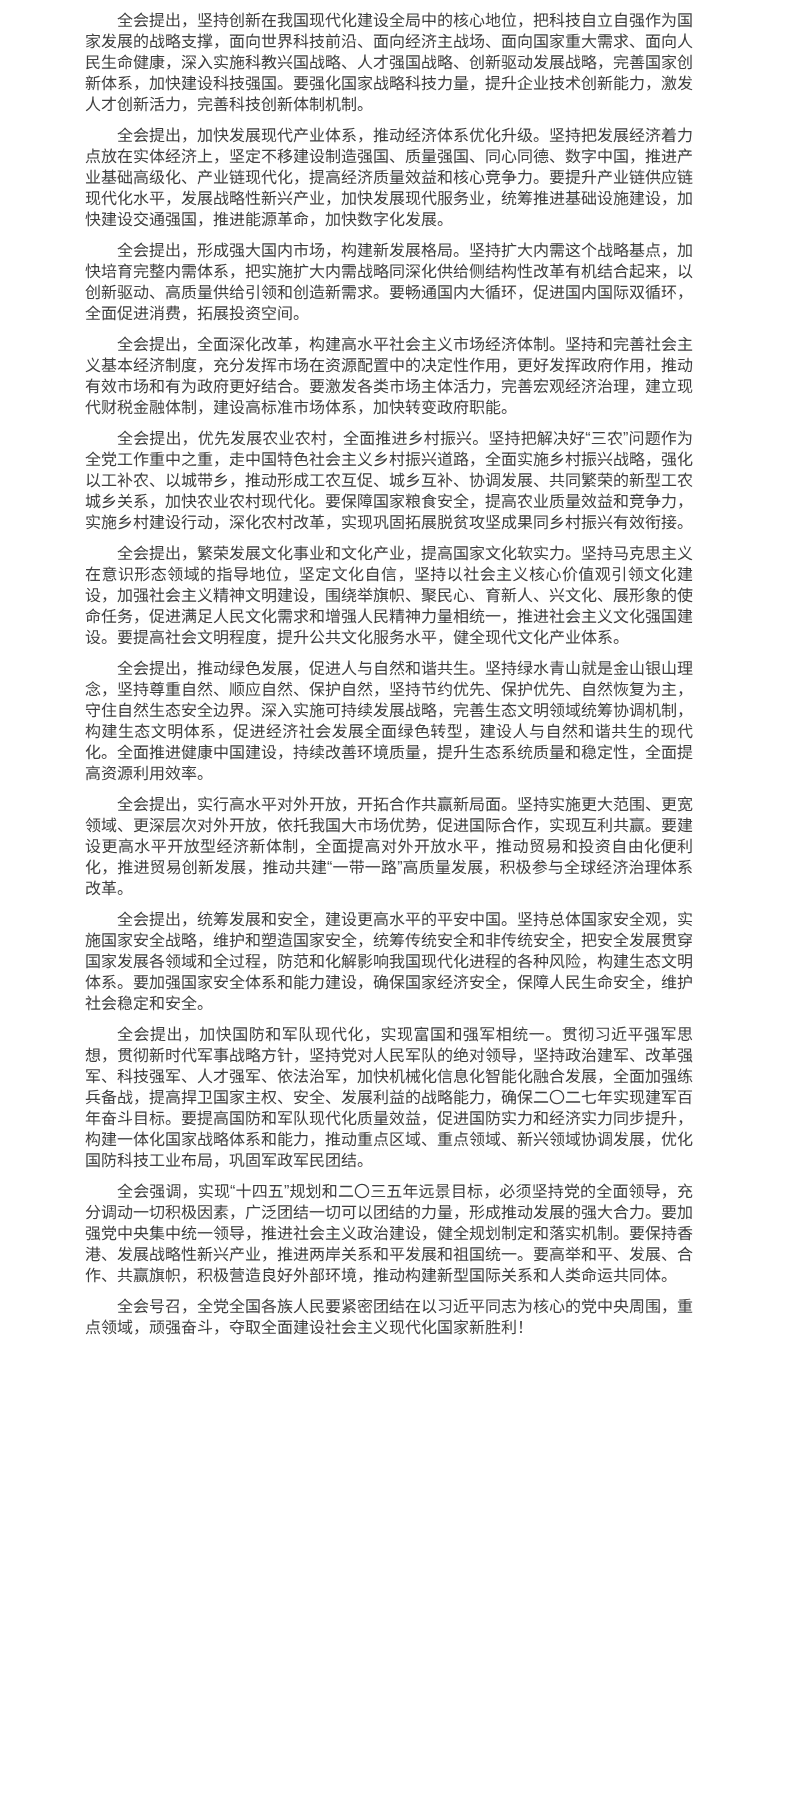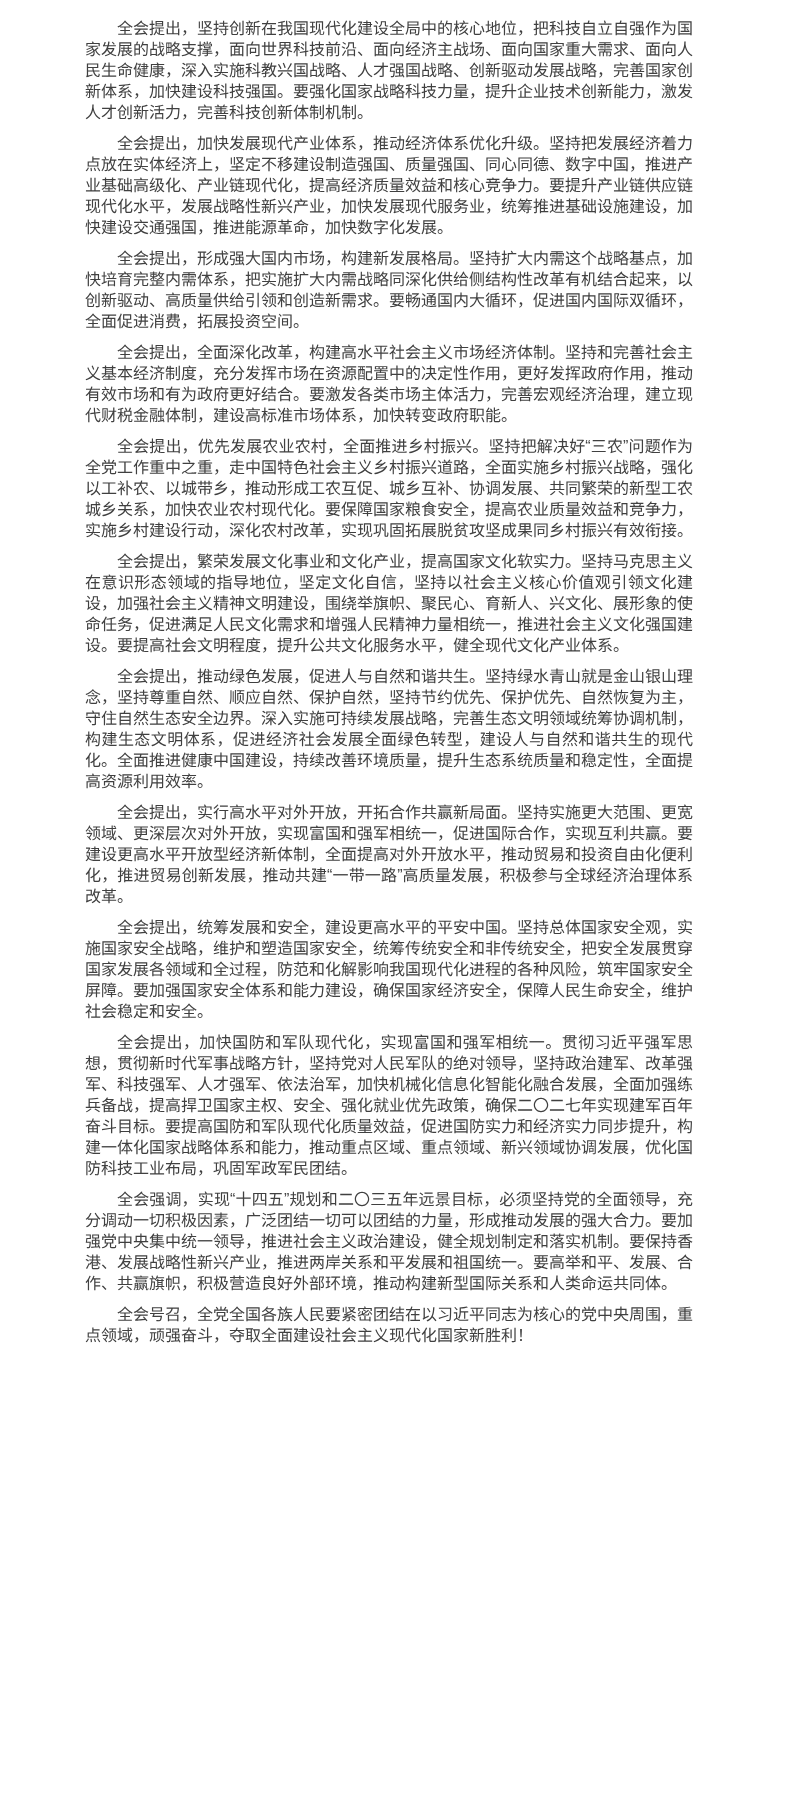--- a/index.html
+++ b/index.html
@@ -8,21 +8,21 @@
     background: #ffffff;
   }
   body {
     width: 800px;
     min-height: 1800px;
     font-family: "Liberation Sans", sans-serif;
   }
   .doc-page {
     width: 608px;
     margin-left: 85px;
-    padding-top: 18px;
+    padding-top: 10px;
     box-sizing: border-box;
   }
   .para {
     margin: 0 0 10px 0;
     padding: 0;
     font-size: 16px;
     line-height: 21px;
     color: #404040;
     text-align: justify;
     text-justify: inter-ideograph;
@@ -35,18 +35,18 @@
 <body>
 
 <div class="doc-page">
     <p class="para">全会提出，坚持创新在我国现代化建设全局中的核心地位，把科技自立自强作为国家发展的战略支撑，面向世界科技前沿、面向经济主战场、面向国家重大需求、面向人民生命健康，深入实施科教兴国战略、人才强国战略、创新驱动发展战略，完善国家创新体系，加快建设科技强国。要强化国家战略科技力量，提升企业技术创新能力，激发人才创新活力，完善科技创新体制机制。</p>
     <p class="para">全会提出，加快发展现代产业体系，推动经济体系优化升级。坚持把发展经济着力点放在实体经济上，坚定不移建设制造强国、质量强国、同心同德、数字中国，推进产业基础高级化、产业链现代化，提高经济质量效益和核心竞争力。要提升产业链供应链现代化水平，发展战略性新兴产业，加快发展现代服务业，统筹推进基础设施建设，加快建设交通强国，推进能源革命，加快数字化发展。</p>
     <p class="para">全会提出，形成强大国内市场，构建新发展格局。坚持扩大内需这个战略基点，加快培育完整内需体系，把实施扩大内需战略同深化供给侧结构性改革有机结合起来，以创新驱动、高质量供给引领和创造新需求。要畅通国内大循环，促进国内国际双循环，全面促进消费，拓展投资空间。</p>
     <p class="para">全会提出，全面深化改革，构建高水平社会主义市场经济体制。坚持和完善社会主义基本经济制度，充分发挥市场在资源配置中的决定性作用，更好发挥政府作用，推动有效市场和有为政府更好结合。要激发各类市场主体活力，完善宏观经济治理，建立现代财税金融体制，建设高标准市场体系，加快转变政府职能。</p>
     <p class="para">全会提出，优先发展农业农村，全面推进乡村振兴。坚持把解决好“三农”问题作为全党工作重中之重，走中国特色社会主义乡村振兴道路，全面实施乡村振兴战略，强化以工补农、以城带乡，推动形成工农互促、城乡互补、协调发展、共同繁荣的新型工农城乡关系，加快农业农村现代化。要保障国家粮食安全，提高农业质量效益和竞争力，实施乡村建设行动，深化农村改革，实现巩固拓展脱贫攻坚成果同乡村振兴有效衔接。</p>
     <p class="para">全会提出，繁荣发展文化事业和文化产业，提高国家文化软实力。坚持马克思主义在意识形态领域的指导地位，坚定文化自信，坚持以社会主义核心价值观引领文化建设，加强社会主义精神文明建设，围绕举旗帜、聚民心、育新人、兴文化、展形象的使命任务，促进满足人民文化需求和增强人民精神力量相统一，推进社会主义文化强国建设。要提高社会文明程度，提升公共文化服务水平，健全现代文化产业体系。</p>
     <p class="para">全会提出，推动绿色发展，促进人与自然和谐共生。坚持绿水青山就是金山银山理念，坚持尊重自然、顺应自然、保护自然，坚持节约优先、保护优先、自然恢复为主，守住自然生态安全边界。深入实施可持续发展战略，完善生态文明领域统筹协调机制，构建生态文明体系，促进经济社会发展全面绿色转型，建设人与自然和谐共生的现代化。全面推进健康中国建设，持续改善环境质量，提升生态系统质量和稳定性，全面提高资源利用效率。</p>
-    <p class="para">全会提出，实行高水平对外开放，开拓合作共赢新局面。坚持实施更大范围、更宽领域、更深层次对外开放，实现富国和强军相统一，促进国际合作，实现互利共赢。要建设更高水平开放型经济新体制，全面提高对外开放水平，推动贸易和投资自由化便利化，推进贸易创新发展，推动共建“一带一路”高质量发展，积极参与全球经济治理体系改革。</p>
-    <p class="para">全会提出，统筹发展和安全，建设更高水平的平安中国。坚持总体国家安全观，实施国家安全战略，维护和塑造国家安全，统筹传统安全和非传统安全，把安全发展贯穿国家发展各领域和全过程，防范和化解影响我国现代化进程的各种风险，筑牢国家安全屏障。要加强国家安全体系和能力建设，确保国家经济安全，保障人民生命安全，维护社会稳定和安全。</p>
-    <p class="para">全会提出，加快国防和军队现代化，实现富国和强军相统一。贯彻习近平强军思想，贯彻新时代军事战略方针，坚持党对人民军队的绝对领导，坚持政治建军、改革强军、科技强军、人才强军、依法治军，加快机械化信息化智能化融合发展，全面加强练兵备战，提高捍卫国家主权、安全、强化就业优先政策，确保二〇二七年实现建军百年奋斗目标。要提高国防和军队现代化质量效益，促进国防实力和经济实力同步提升，构建一体化国家战略体系和能力，推动重点区域、重点领域、新兴领域协调发展，优化国防科技工业布局，巩固军政军民团结。</p>
+    <p class="para">全会提出，实行高水平对外开放，开拓合作共赢新局面。坚持实施更大范围、更宽领域、更深层次对外开放，依托我国大市场优势，促进国际合作，实现互利共赢。要建设更高水平开放型经济新体制，全面提高对外开放水平，推动贸易和投资自由化便利化，推进贸易创新发展，推动共建“一带一路”高质量发展，积极参与全球经济治理体系改革。</p>
+    <p class="para">全会提出，统筹发展和安全，建设更高水平的平安中国。坚持总体国家安全观，实施国家安全战略，维护和塑造国家安全，统筹传统安全和非传统安全，把安全发展贯穿国家发展各领域和全过程，防范和化解影响我国现代化进程的各种风险，构建生态文明体系。要加强国家安全体系和能力建设，确保国家经济安全，保障人民生命安全，维护社会稳定和安全。</p>
+    <p class="para">全会提出，加快国防和军队现代化，实现富国和强军相统一。贯彻习近平强军思想，贯彻新时代军事战略方针，坚持党对人民军队的绝对领导，坚持政治建军、改革强军、科技强军、人才强军、依法治军，加快机械化信息化智能化融合发展，全面加强练兵备战，提高捍卫国家主权、安全、发展利益的战略能力，确保二〇二七年实现建军百年奋斗目标。要提高国防和军队现代化质量效益，促进国防实力和经济实力同步提升，构建一体化国家战略体系和能力，推动重点区域、重点领域、新兴领域协调发展，优化国防科技工业布局，巩固军政军民团结。</p>
     <p class="para">全会强调，实现“十四五”规划和二〇三五年远景目标，必须坚持党的全面领导，充分调动一切积极因素，广泛团结一切可以团结的力量，形成推动发展的强大合力。要加强党中央集中统一领导，推进社会主义政治建设，健全规划制定和落实机制。要保持香港、发展战略性新兴产业，推进两岸关系和平发展和祖国统一。要高举和平、发展、合作、共赢旗帜，积极营造良好外部环境，推动构建新型国际关系和人类命运共同体。</p>
     <p class="para">全会号召，全党全国各族人民要紧密团结在以习近平同志为核心的党中央周围，重点领域，顽强奋斗，夺取全面建设社会主义现代化国家新胜利！</p>
   </div>
 
 </body></html>

